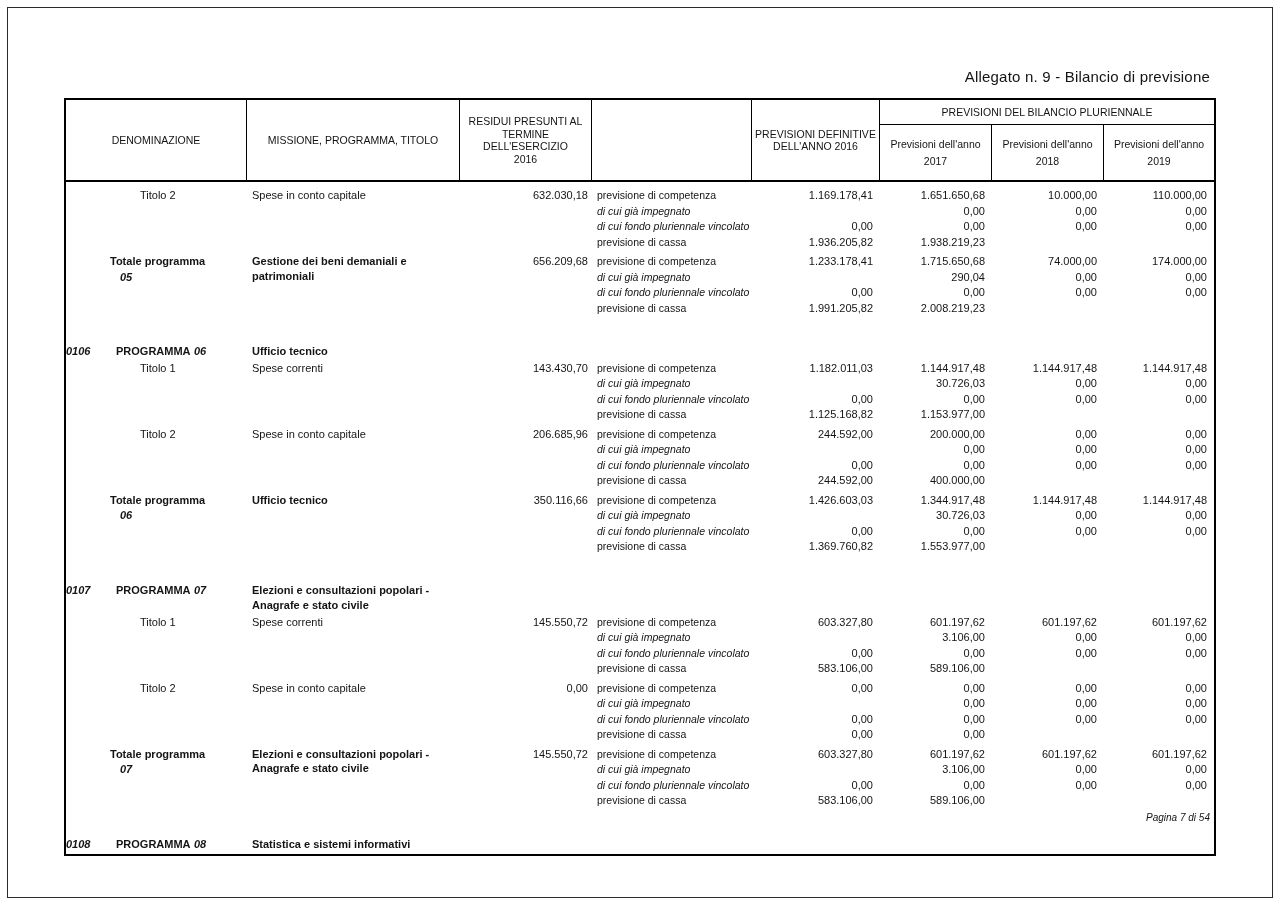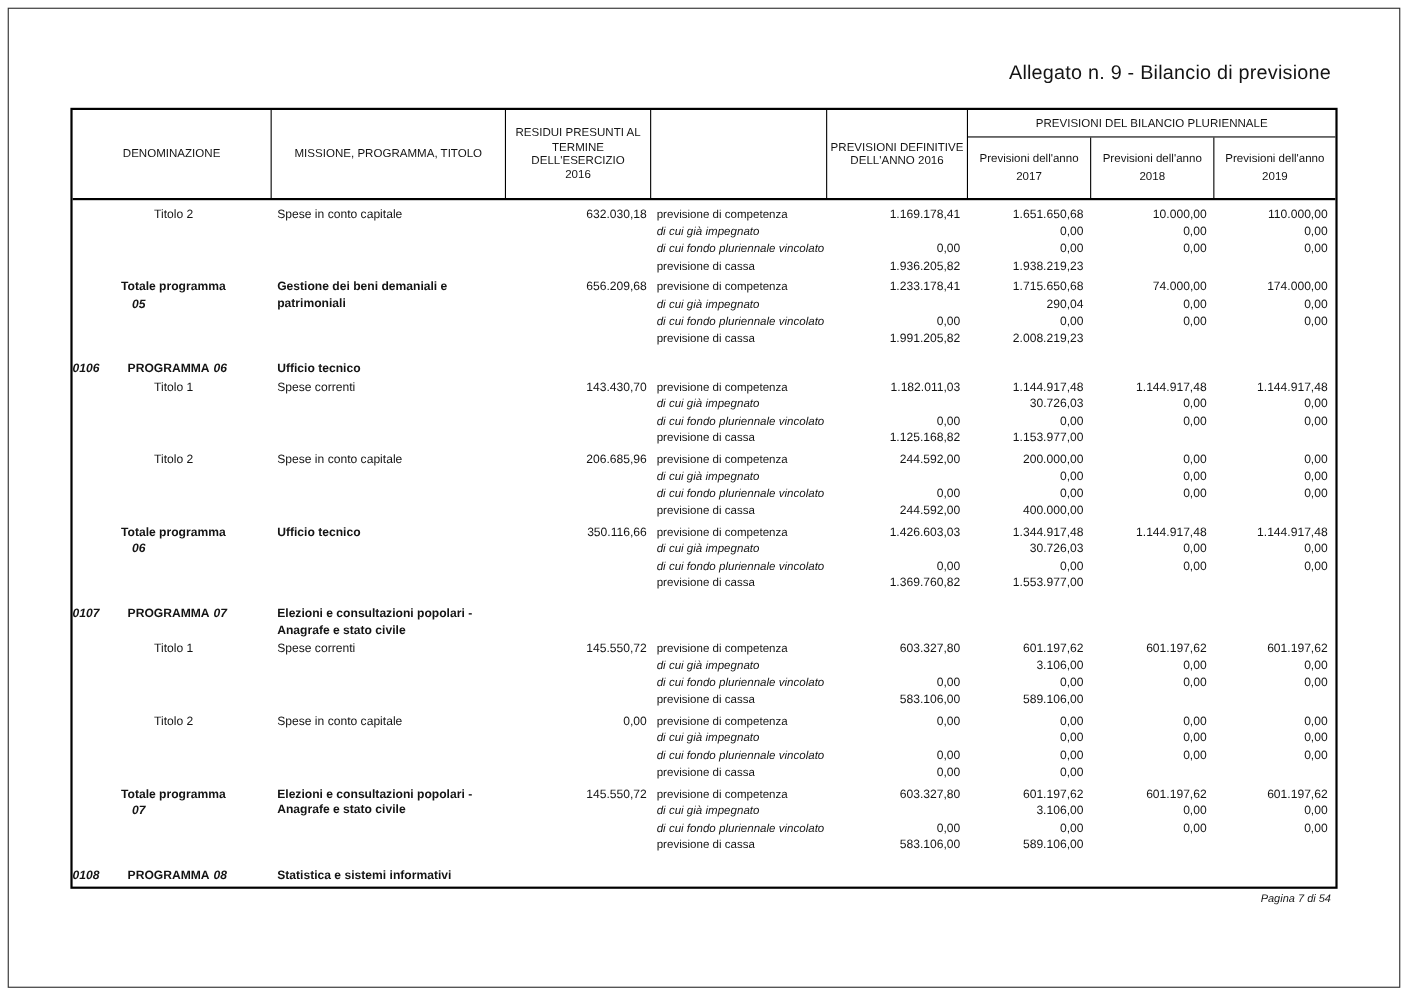--- a/index.html
+++ b/index.html
@@ -2,35 +2,35 @@
 <html><head>
 <meta charset="utf-8">
 <style>
   html,body{margin:0;padding:0;}
   body{
     width:1280px;height:905px;position:relative;background:#fff;
     font-family:"Liberation Sans", sans-serif;color:#141414;overflow:hidden;
     --cols:181px 213px 132px 160px 128px 112px 112px 110px;
   }
   .frame{position:absolute;left:7px;top:7px;right:7px;bottom:7px;border:1px solid #2b2b2b;pointer-events:none;}
-  .title{position:absolute;top:56px;right:70px;font-size:18px;letter-spacing:.2px;white-space:nowrap;}
+  .title{position:absolute;top:68px;right:70px;font-size:15px;letter-spacing:.2px;white-space:nowrap;}
   .btable{position:absolute;left:64px;top:98px;width:1152px;border:2px solid #000;box-sizing:border-box;background:#fff;}
   .thead{display:grid;grid-template-columns:var(--cols);grid-template-rows:25px 55px;border-bottom:2px solid #000;font-size:10.5px;text-align:center;}
   .hc{display:flex;flex-direction:column;justify-content:center;align-items:center;border-right:1.5px solid #000;box-sizing:border-box;line-height:12.5px;padding:0 2px;}
   .c-mission,.c-denom,.c-residui,.c-empty,.c-def{grid-row:1/3;}
   .c-mission{white-space:nowrap;}
   .c-plur{grid-column:6/9;grid-row:1;border-right:none;border-bottom:1.5px solid #000;}
   .c-y{grid-row:2;}
   .c-y .yr{margin-top:4px;}
   .c-y3{border-right:none;}
   .tbody{padding:2px 0 2px;}
   .blk,.sec-row{display:grid;grid-template-columns:var(--cols);}
   .blk{margin-top:4px;}
   .blk.tight{margin-top:1px;}
-  .sec-row{margin-top:12px;font-weight:bold;}
+  .sec-row{margin-top:28px;font-weight:bold;}
   .bc{font-size:11px;line-height:15.5px;box-sizing:border-box;}
   .c1{padding-left:74px;white-space:nowrap;}
   .totale .c1{padding-left:44px;font-weight:bold;}
   .tp-num{font-style:italic;margin-left:10px;}
   .c2{padding:0 14px 0 5px;line-height:14.8px;}
   .totale .c2{font-weight:bold;}
   .c3{text-align:right;padding-right:4px;}
   .c4{padding-left:5px;font-size:10.5px;}
   .c4 .ital{font-style:italic;}
   .num{text-align:right;padding-right:7px;}

